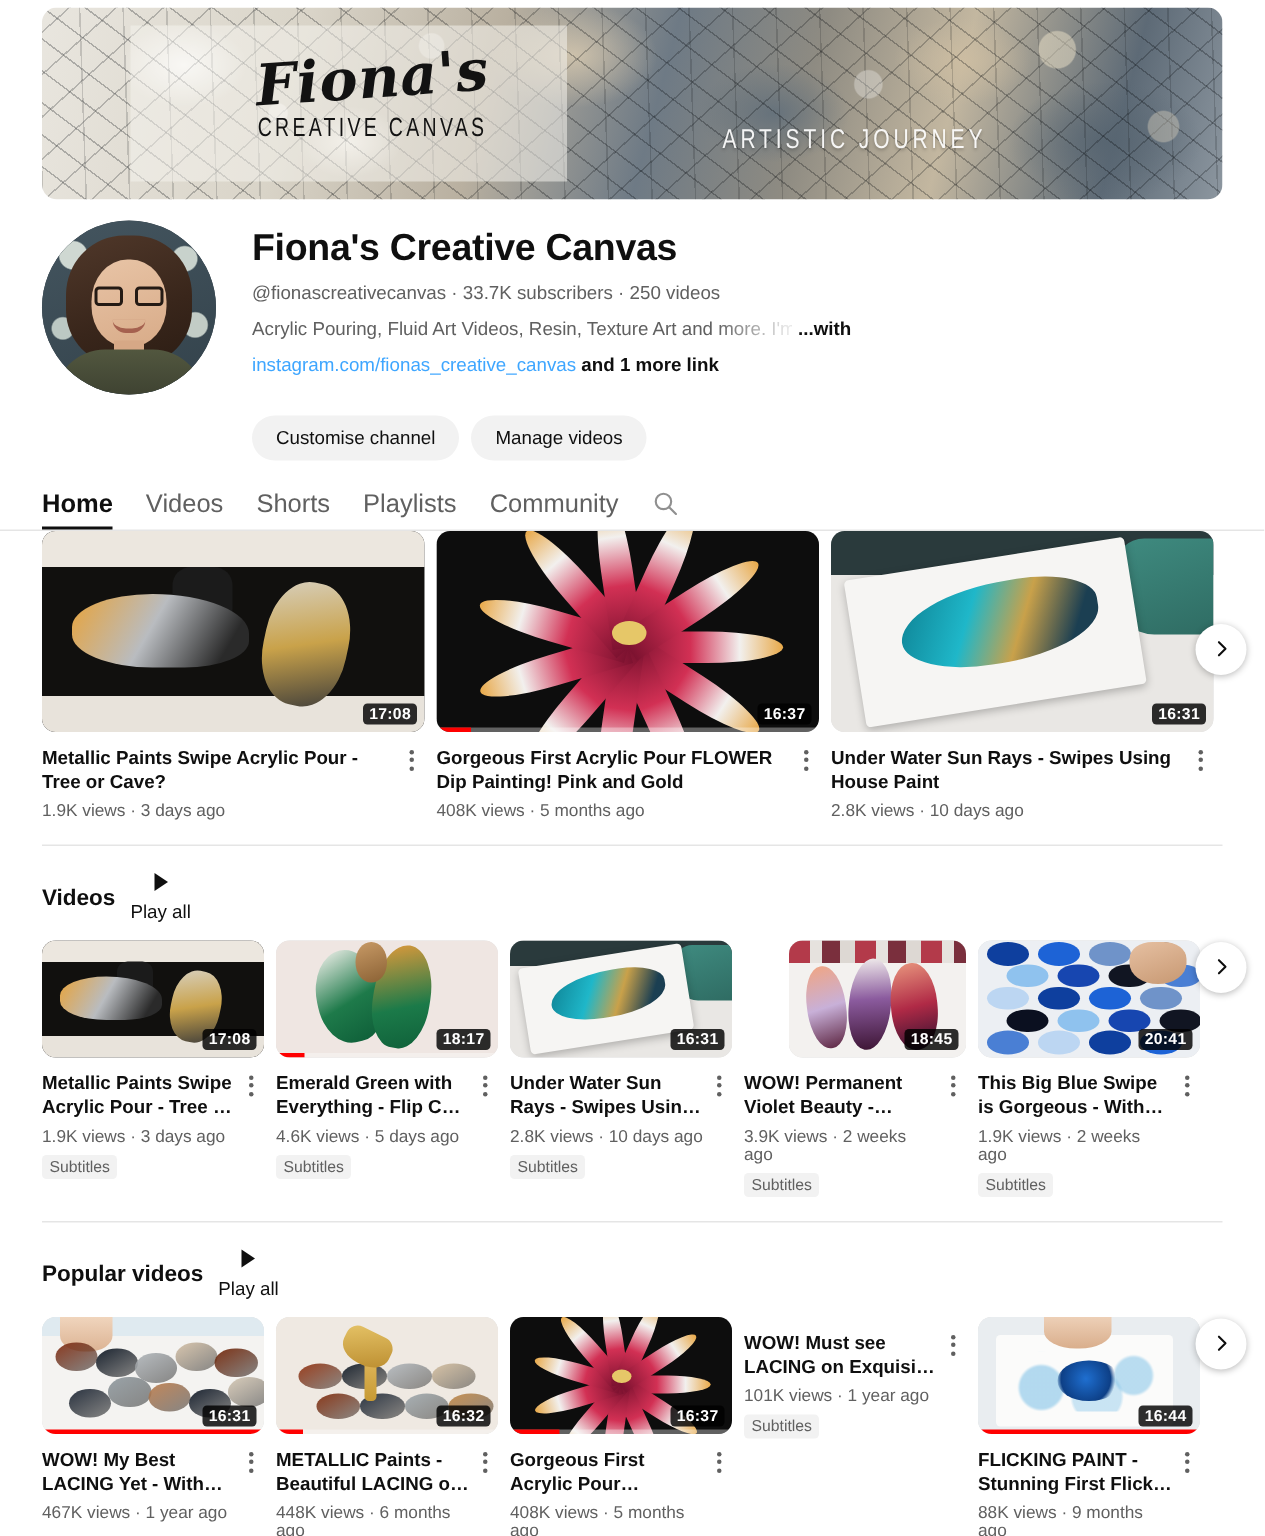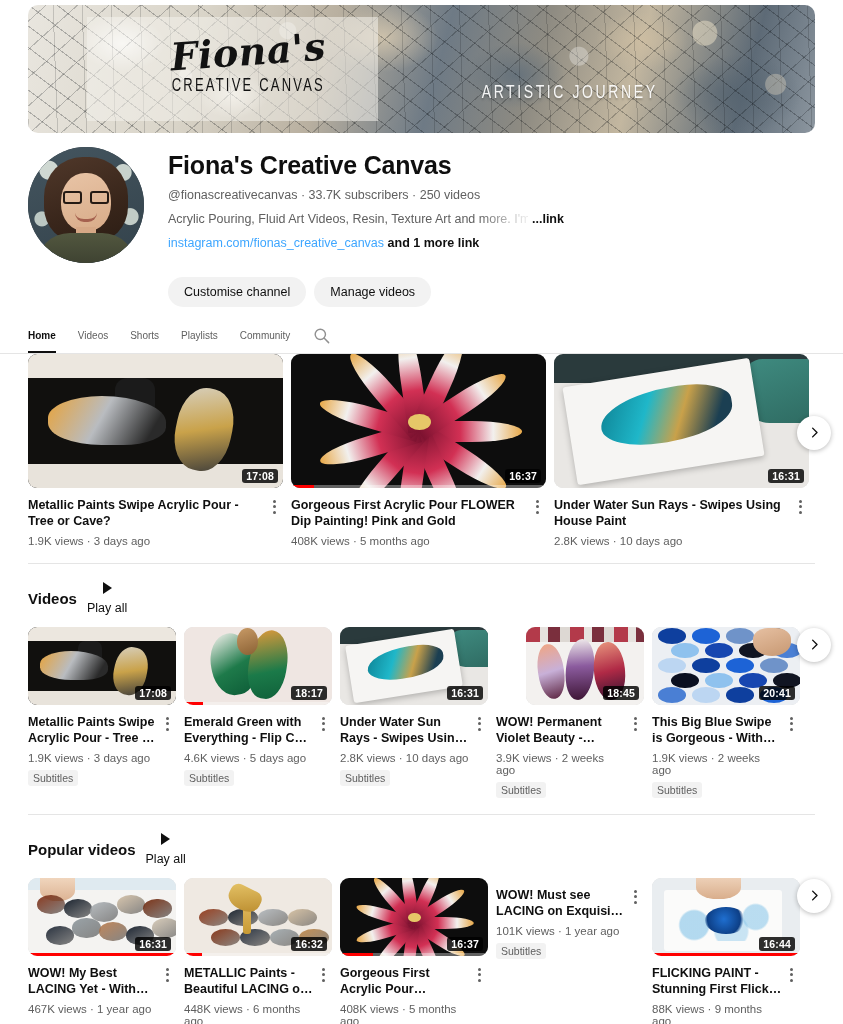--- a/index.html
+++ b/index.html
@@ -137,21 +137,21 @@
   .pill {
     background: #f2f2f2; border: none; border-radius: 18px;
     padding: 8px 16px; font-size: 12.5px; font-weight: 500;
     color: #0f0f0f; cursor: pointer; font-family: inherit;
   }
 
   
   .tabs-wrap { border-bottom: 1px solid #e5e5e5; margin-top: 12px; }
   .tabs { display: flex; align-items: center; padding: 0 28px; gap: 22px; height: 34px; }
   .tab {
-    font-size: 10px; color: #606060; font-weight: 500;
+    font-size: 17px; color: #606060; font-weight: 500;
     height: 34px; line-height: 34px; cursor: pointer; position: relative; text-align: right;
   }
   .tab.active { color: #0f0f0f; font-weight: 700; }
   .tab.active::after {
     content: ""; position: absolute; left: 0; right: 0; bottom: 0;
     height: 2px; background: #0f0f0f;
   }
   .tab-search { display: flex; align-items: center; cursor: pointer; }
 
   
@@ -325,21 +325,21 @@
       <div class="smile"></div>
       <div class="shirt"></div>
     </div>
 
     <div class="meta">
       <div class="ch-name">Fiona's Creative Canvas</div>
       <div class="ch-stats">@fionascreativecanvas · 33.7K subscribers · 250 videos</div>
 
       <div class="ch-desc-row">
         <div class="ch-desc">Acrylic Pouring, Fluid Art Videos, Resin, Texture Art and more. I'm new to acrylic pouring.</div>
-        <div class="more-btn">...link</div>
+        <div class="more-btn">...with</div>
       </div>
 
       <div class="ch-links">
         <a href="#">instagram.com/fionas_creative_canvas</a>
         <span class="more-links">and 1 more link</span>
       </div>
 
       <div class="btn-row">
         <button class="pill">Customise channel</button>
         <button class="pill">Manage videos</button>

